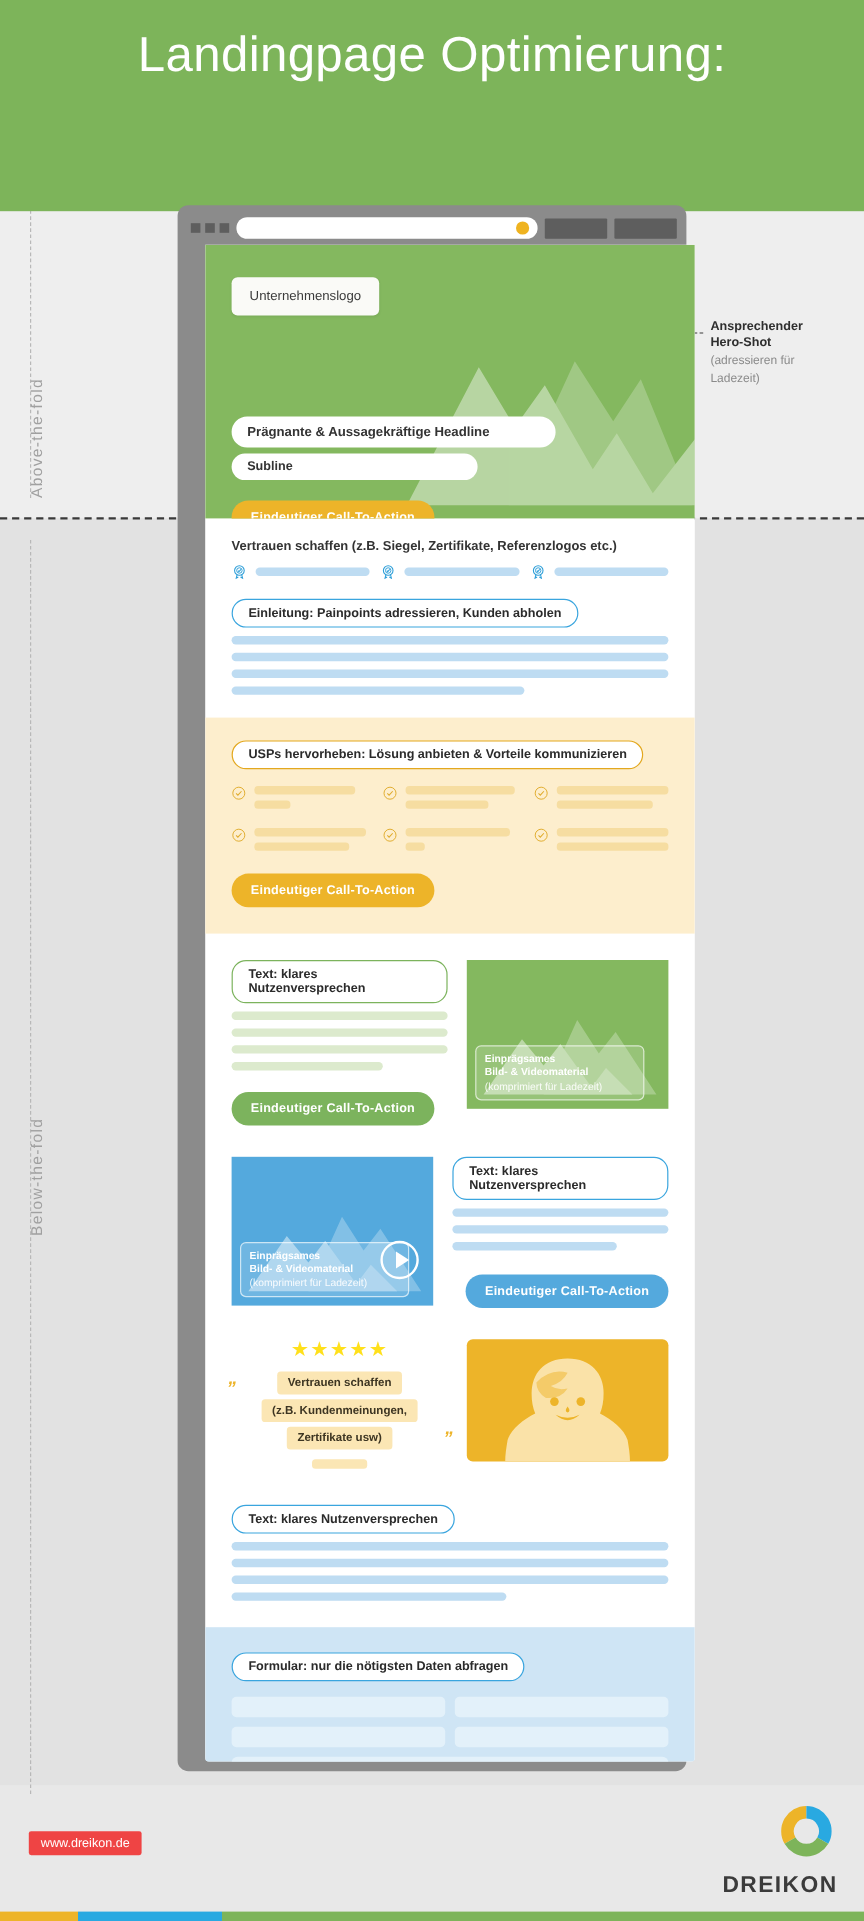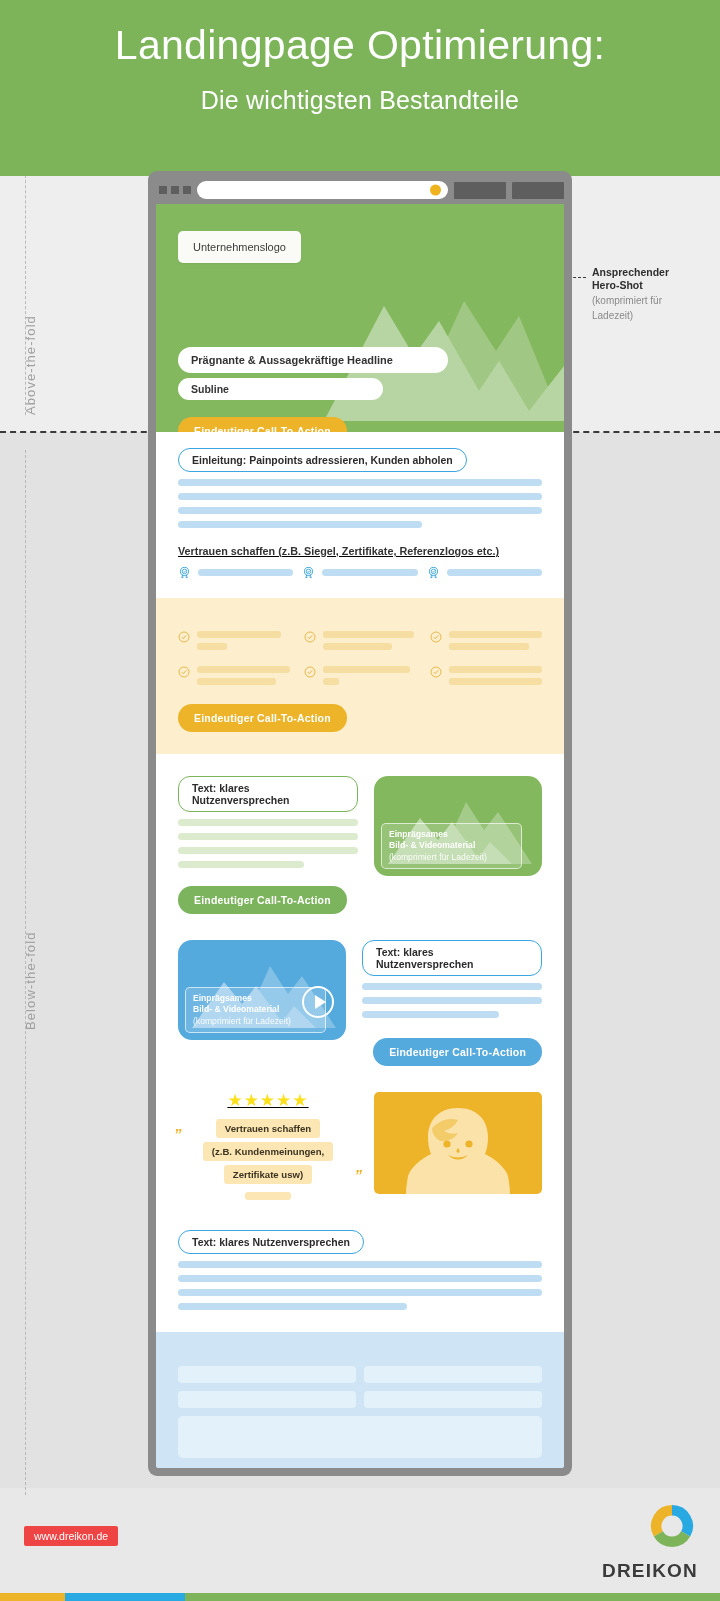--- a/index.html
+++ b/index.html
@@ -77,24 +77,23 @@
     flex:1; height:18px; background:#fff; border-radius:9px;
     position:relative;
   }
   .addr .orb{
     position:absolute; right:7px; top:50%; transform:translateY(-50%);
     width:11px; height:11px; border-radius:50%; background:#efb320;
   }
   .tabbox{ width:52px; height:17px; background:#5e5e5e; border-radius:1px; }
 
   .viewport{
-    position:absolute; left:8px; top:33px; width:408px; height:1264px;
+    position:absolute; left:23px; top:33px; width:408px; height:1264px;
     background:#ffffff; overflow:hidden;
     border-radius:0 0 3px 3px;
-    text-decoration:underline;
   }
 
   
   .hero{
     position:relative; height:228px; background:#84b85f; overflow:hidden;
   }
   .hero .mtn{ position:absolute; right:-10px; top:42px; opacity:.42; }
   .logo-box{
     position:absolute; left:22px; top:27px;
     background:#fafaf7; border-radius:5px;
@@ -149,21 +148,21 @@
     display:grid; grid-template-columns:repeat(3,1fr); gap:11px 14px; margin-top:14px;
   }
   .usp-item{ display:flex; gap:7px; }
   .usp-lines{ flex:1; }
   .usp-lines div{ height:7px; border-radius:3px; background:#f6dda1; margin-bottom:5px; }
 
   
   .s-row{ display:flex; gap:16px; padding-top:22px; }
   .col{ flex:1; min-width:0; }
   .media{
-    position:relative; width:168px; height:100px; border-radius:14px; overflow:hidden;
+    position:relative; width:168px; height:124px; border-radius:0; overflow:hidden;
   }
   .media.green{ background:#84b85f; }
   .media.blue{ background:#54a9dd; }
   .media .mtn{ position:absolute; left:12px; bottom:10px; opacity:.45; }
   .media .cap{
     position:absolute; left:7px; bottom:7px; right:20px;
     border:1px solid rgba(255,255,255,.65);
     border-radius:5px; padding:5px 7px;
     background:rgba(255,255,255,.16);
     color:#fff; font-size:8.6px; font-weight:700; line-height:1.33;
@@ -243,28 +242,27 @@
 
 <div class="fold-label a" style="top:415px">
   <span>Above-the-fold</span>
 </div>
 <div class="fold-label b" style="top:1030px">
   <span>Below-the-fold</span>
 </div>
 
 <div class="header">
   <h1>Landingpage Optimierung:</h1>
-  <h2>Die wichtigsten Bestandteile</h2>
 </div>
 
 <div class="anno-lead"></div>
 <div class="anno">
   <div class="t">Ansprechender</div>
   <div class="t">Hero-Shot</div>
-  <div class="s">(komprimiert für</div>
+  <div class="s">(adressieren für</div>
   <div class="s">Ladezeit)</div>
 </div>
 
 <div class="browser">
 
   <div class="chrome">
     <div class="dots">
       <i></i>
       <i></i>
       <i></i>
@@ -281,30 +279,20 @@
     <div class="hero">
       <svg class="mtn" width="260" height="180" viewBox="0 0 260 180">
         <path d="M10 175 L70 60 L100 110 L125 75 L165 145 L185 115 L215 165 L250 120 L258 175 Z" fill="#ffffff"></path>
         <path d="M95 175 L150 55 L182 105 L205 70 L248 175 Z" fill="#ffffff" opacity=".55"></path>
       </svg>
 
       <div class="logo-box">Unternehmenslogo</div>
       <div class="hl-box">Prägnante &amp; Aussagekräftige Headline</div>
       <div class="sub-box">Subline</div>
       <div class="cta hero-cta">Eindeutiger Call-To-Action</div>
-    </div>
-
-    <div class="sec s-intro">
-      <div class="pill">Einleitung: Painpoints adressieren, Kunden abholen</div>
-      <div style="margin-top:7px">
-        <div class="bar" style="width:100%"></div>
-        <div class="bar" style="width:100%"></div>
-        <div class="bar" style="width:100%"></div>
-        <div class="bar" style="width:67%"></div>
-      </div>
     </div>
 
     <div class="sec s-trust">
       <div class="plain-title">Vertrauen schaffen (z.B. Siegel, Zertifikate, Referenzlogos etc.)</div>
       <div class="badges">
         <div class="badge">
           <svg width="13" height="13" viewBox="0 0 24 24">
             <circle cx="12" cy="10" r="7.4" fill="none" stroke="#2f9fd8" stroke-width="1.7"></circle>
             <circle cx="12" cy="10" r="4.2" fill="none" stroke="#2f9fd8" stroke-width="1.5"></circle>
             <path d="M9.8 10.2 l1.5 1.6 l3.1 -3.4" fill="none" stroke="#2f9fd8" stroke-width="1.6"></path>
@@ -326,21 +314,32 @@
             <circle cx="12" cy="10" r="7.4" fill="none" stroke="#2f9fd8" stroke-width="1.7"></circle>
             <circle cx="12" cy="10" r="4.2" fill="none" stroke="#2f9fd8" stroke-width="1.5"></circle>
             <path d="M9.8 10.2 l1.5 1.6 l3.1 -3.4" fill="none" stroke="#2f9fd8" stroke-width="1.6"></path>
             <path d="M8.5 16 l-1.4 6 l3.2 -1.9 M15.5 16 l1.4 6 l-3.2 -1.9" fill="none" stroke="#2f9fd8" stroke-width="1.6"></path>
           </svg>
           <span class="line"></span>
         </div>
       </div>
     </div>
 
+    <div class="sec s-intro">
+      <div class="pill">Einleitung: Painpoints adressieren, Kunden abholen</div>
+      <div style="margin-top:7px">
+        <div class="bar" style="width:100%"></div>
+        <div class="bar" style="width:100%"></div>
+        <div class="bar" style="width:100%"></div>
+        <div class="bar" style="width:67%"></div>
+      </div>
+    </div>
+
     <div class="s-usp">
+      <div class="pill amber">USPs hervorheben: Lösung anbieten &amp; Vorteile kommunizieren</div>
       <div class="usp-grid">
         <div class="usp-item">
           <svg width="12" height="12" viewBox="0 0 24 24">
               <circle cx="12" cy="12" r="10" fill="none" stroke="#e0ab2c" stroke-width="1.6"></circle>
               <path d="M7.5 12.3 l3 3 l6 -6.6" fill="none" stroke="#e0ab2c" stroke-width="1.7"></path>
             </svg>
           <div class="usp-lines">
               <div style="width:90%"></div>
               <div style="width:32%"></div>
             </div>
@@ -485,20 +484,21 @@
       <div class="pill">Text: klares Nutzenversprechen</div>
       <div style="margin-top:7px">
         <div class="bar" style="width:100%"></div>
         <div class="bar" style="width:100%"></div>
         <div class="bar" style="width:100%"></div>
         <div class="bar" style="width:63%"></div>
       </div>
     </div>
 
     <div class="s-form">
+      <div class="pill">Formular: nur die nötigsten Daten abfragen</div>
       <div class="form-grid">
         <div class="fin"></div>
         <div class="fin"></div>
         <div class="fin"></div>
         <div class="fin"></div>
       </div>
       <div class="farea"></div>
       
     </div>
 

